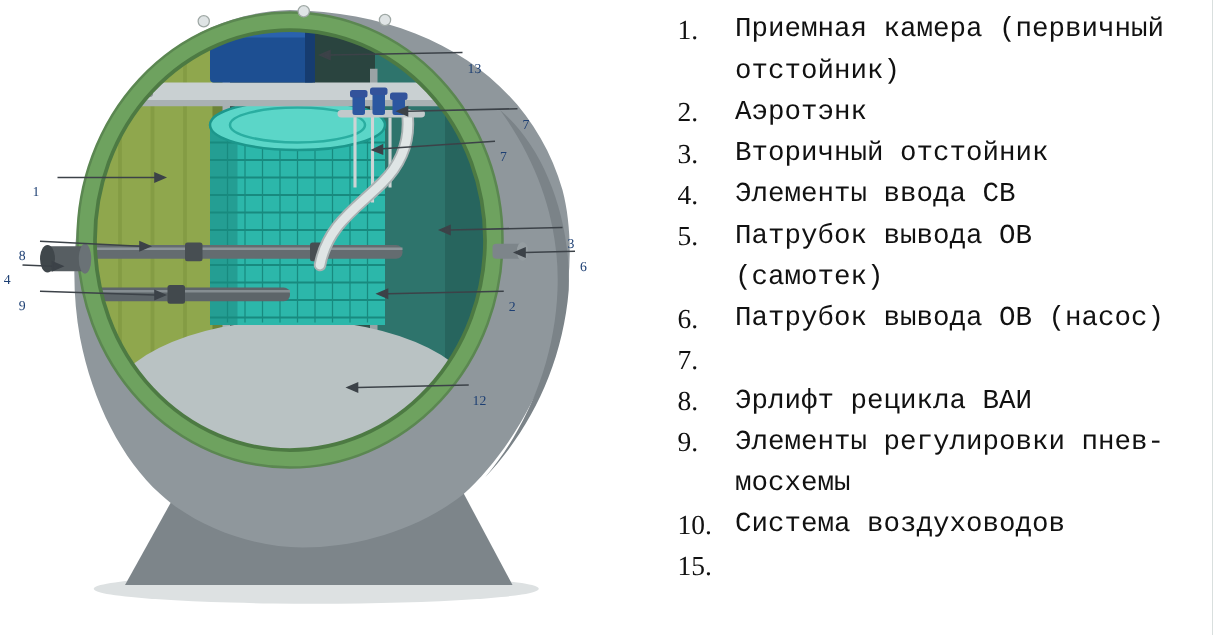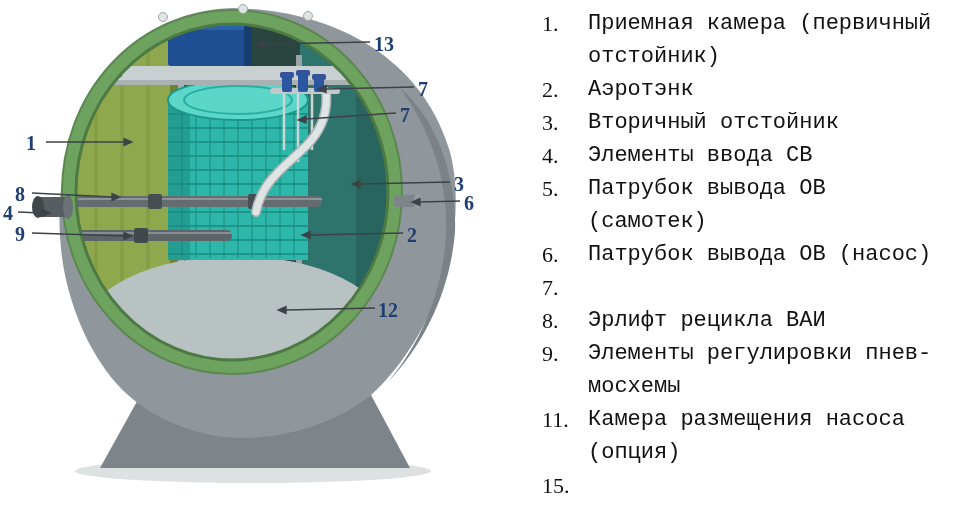--- a/index.html
+++ b/index.html
@@ -2,22 +2,22 @@
 <html><head>
 <meta charset="utf-8">
 <style>
   html,body{margin:0;padding:0;background:#fff;}
   .page{position:relative;width:970px;height:508px;background:#fff;overflow:hidden;
         display:flex;font-family:"Liberation Serif",serif;}
   .diagram{position:relative;width:520px;height:508px;flex:none;}
   .diagram svg{position:absolute;left:0;top:0;}
   .clip-opening{position:absolute;left:0;top:0;width:520px;height:508px;
                 clip-path:ellipse(156px 168px at 232px 192px);}
-  .callout{position:absolute;color:#1d3f73;font-weight:700;font-size:20px;
-           font-family:"Liberation Serif",serif;line-height:1;}
+  .callout{position:absolute;color:#1d3f73;font-weight:400;font-size:11px;
+           font-family:"Liberation Serif",serif;line-height:1;margin-top:16px;}
   .legend{width:400px;margin-left:22px;padding-top:7px;}
   .legend-item{display:flex;font-size:22px;line-height:33px;color:#111;}
   .legend-item .num{width:46px;flex:none;}
   .legend-item .txt{flex:1;font-family:Liberation Mono, monospace;}
 </style>
 </head>
 <body>
 
 <div class="page">
 
@@ -205,21 +205,21 @@
       </div>
     <div class="legend-item">
         <span class="num">8.</span>
         <span class="txt">Эрлифт рецикла ВАИ</span>
       </div>
     <div class="legend-item">
         <span class="num">9.</span>
         <span class="txt">Элементы регулировки пнев-мосхемы</span>
       </div>
     <div class="legend-item">
-        <span class="num">11.</span>
-        <span class="txt">Камера размещения насоса (опция)</span>
+        <span class="num">10.</span>
+        <span class="txt">Система воздуховодов</span>
       </div>
     <div class="legend-item">
         <span class="num">15.</span>
       </div>
   </div>
 
 </div>
 
 </body></html>

